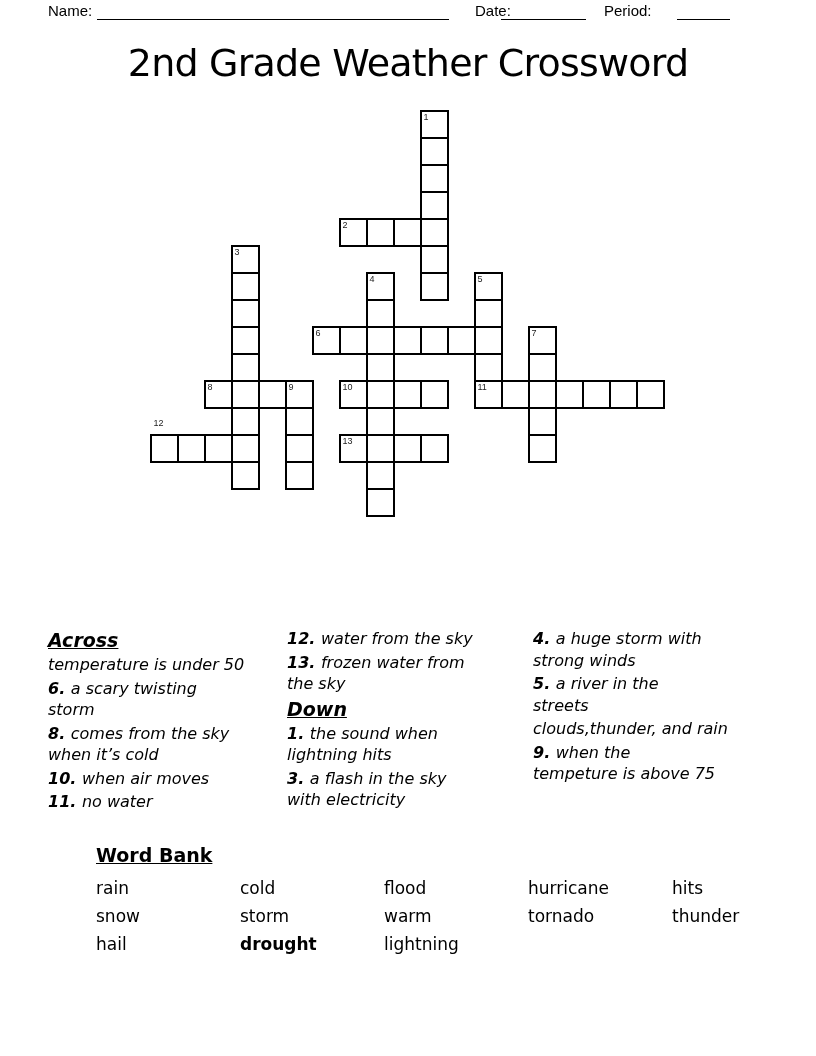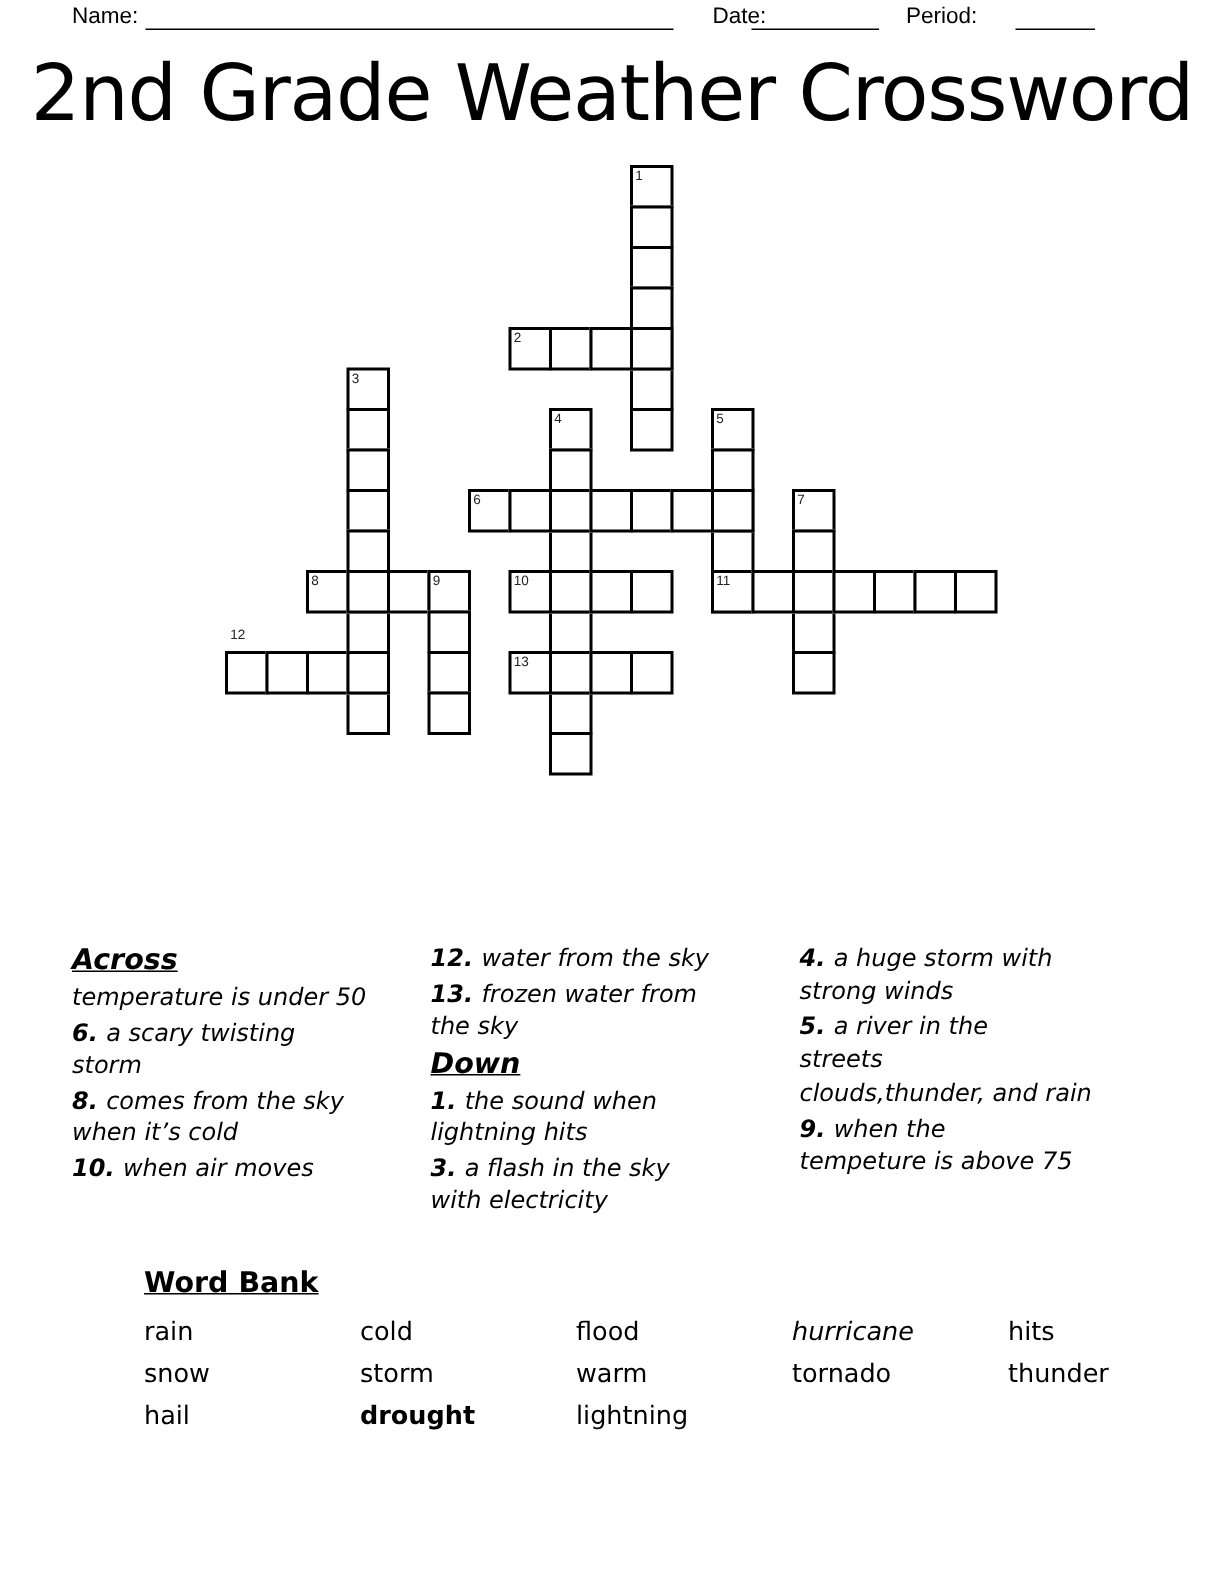--- a/index.html
+++ b/index.html
@@ -22,21 +22,21 @@
   }
   .fill-line {
     position: absolute; top: 3px; height: 16px;
     border-bottom: 1.5px solid #000;
   }
 
   
   #title {
     position: absolute; left: 0; right: 0; top: 36px;
     margin: 0; text-align: center;
-    font-size: 52px; font-weight: 400; line-height: 54px;
+    font-size: 38px; font-weight: 400; line-height: 54px;
     letter-spacing: -0.8px;
     white-space: nowrap;
   }
 
   
   #grid { position: absolute; left: 150px; top: 110px; width: 515px; height: 407px; }
   .cell {
     position: absolute; width: 29px; height: 29px;
     box-sizing: border-box; border: 2px solid #000;
     background: #fff;
@@ -178,20 +178,23 @@
         <div class="clue-line"><span class="clue-num">6. </span>a scary twisting</div>
         <div class="clue-line">storm</div>
       </div>
       <div class="clue">
         <div class="clue-line"><span class="clue-num">8. </span>comes from the sky</div>
         <div class="clue-line">when it’s cold</div>
       </div>
       <div class="clue">
         <div class="clue-line"><span class="clue-num">10. </span>when air moves</div>
       </div>
+      <div class="clue">
+        <div class="clue-line"><span class="clue-num">11. </span>no water</div>
+      </div>
     </div>
   <div id="col2" class="clue-col" style="left:287px;width:245px">
       <div class="clue">
         <div class="clue-line"><span class="clue-num">12. </span>water from the sky</div>
       </div>
       <div class="clue">
         <div class="clue-line"><span class="clue-num">13. </span>frozen water from</div>
         <div class="clue-line">the sky</div>
       </div>
       <div class="clue-heading">Down</div>
@@ -220,21 +223,21 @@
         <div class="clue-line"><span class="clue-num">9. </span>when the</div>
         <div class="clue-line">tempeture is above 75</div>
       </div>
     </div>
 
   <div id="wordbank">
     <div class="clue-heading">Word Bank</div>
   <span class="wb-word" style="left: 0px; top: 34px;">rain</span>
       <span class="wb-word" style="left: 144px; top: 34px;">cold</span>
       <span class="wb-word" style="left: 288px; top: 34px;">flood</span>
-      <span class="wb-word" style="left: 432px; top: 34px; font-style: italic;">hurricane</span>
+      <span class="wb-word" style="left: 432px; top: 34px;">hurricane</span>
       <span class="wb-word" style="left: 576px; top: 34px;">hits</span>
       <span class="wb-word" style="left: 0px; top: 62px;">snow</span>
       <span class="wb-word" style="left: 144px; top: 62px;">storm</span>
       <span class="wb-word" style="left: 288px; top: 62px;">warm</span>
       <span class="wb-word" style="left: 432px; top: 62px;">tornado</span>
       <span class="wb-word" style="left: 576px; top: 62px;">thunder</span>
       <span class="wb-word" style="left: 0px; top: 90px;">hail</span>
       <span class="wb-word" style="left: 144px; top: 90px; font-weight: bold;">drought</span>
       <span class="wb-word" style="left: 288px; top: 90px;">lightning</span>
     </div>

